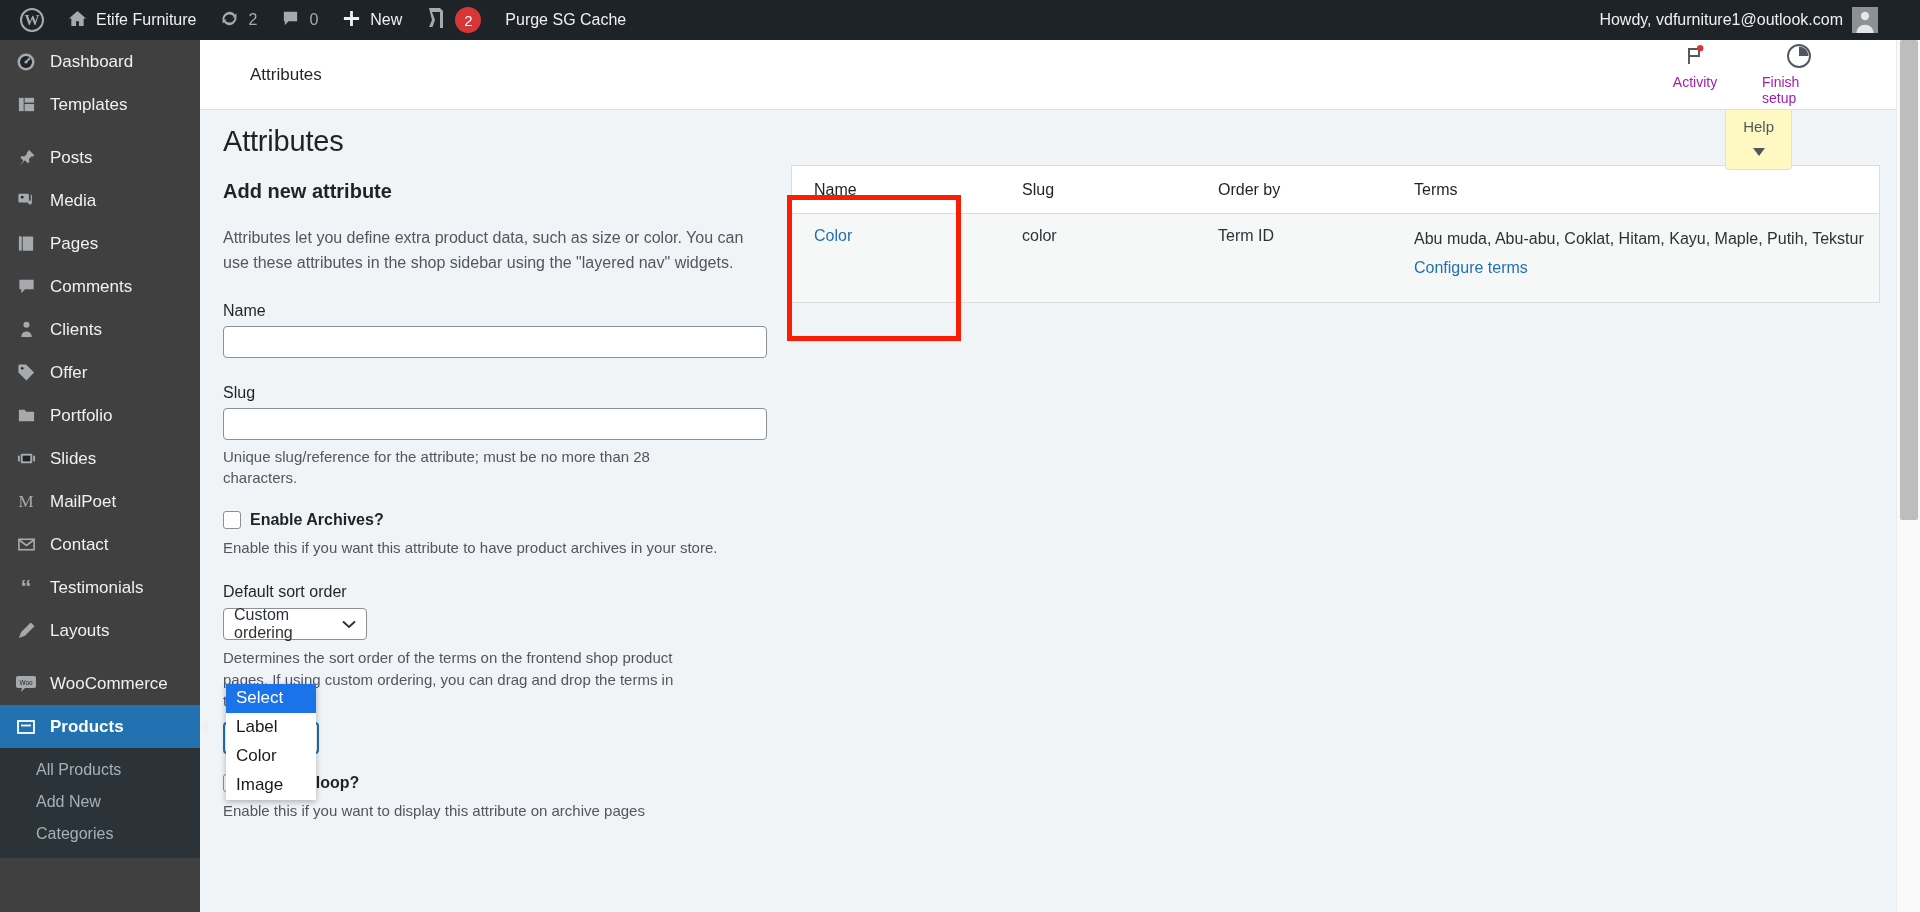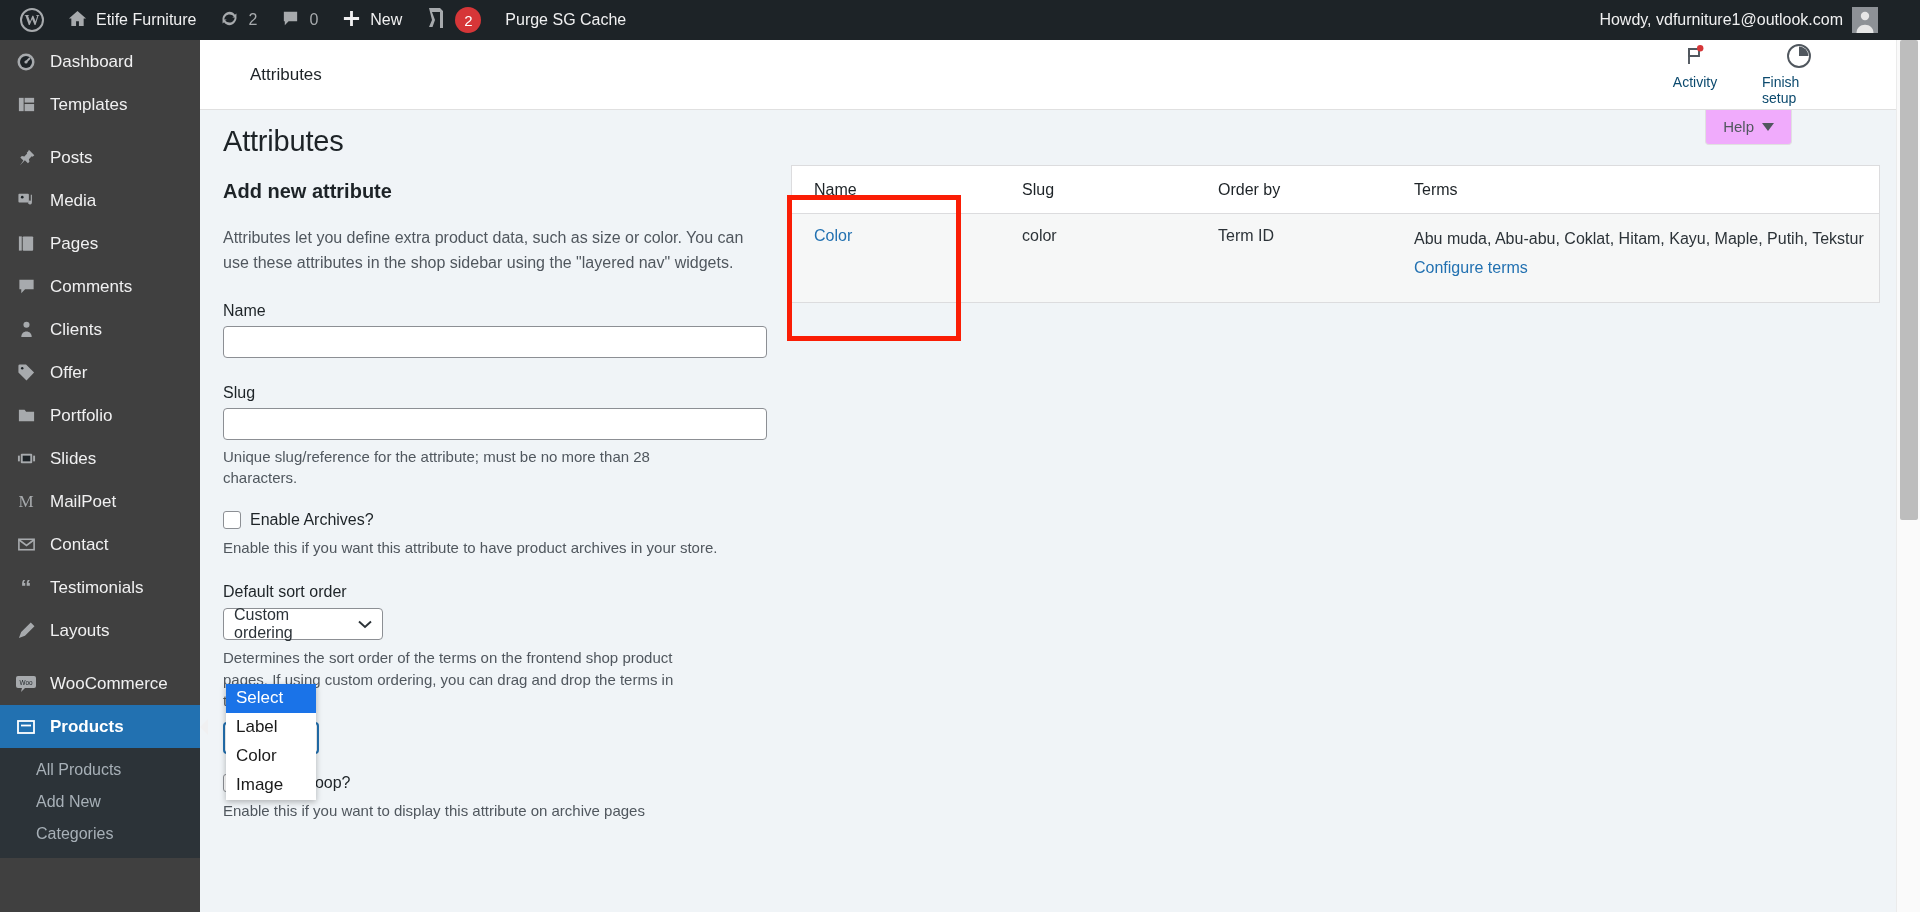--- a/index.html
+++ b/index.html
@@ -91,42 +91,42 @@
     border-bottom: 1px solid #e0e0e0;
     display: flex; align-items: center;
     z-index: 60;
   }
   #wc-header .bc {
     margin-left: 50px; font-size: 17px; color: #1d2327;
   }
   .wc-actions { margin-left: auto; display: flex; align-items: flex-start; padding-right: 60px; gap: 30px; }
   .wc-action {
     display: flex; flex-direction: column; align-items: center; gap: 5px;
-    cursor: pointer; font-size: 14px; color: #0c4a6e; width: 74px;
+    cursor: pointer; font-size: 14px; color: #a21caf; width: 74px;
   }
   .wc-action svg { display: block; }
 
   
   #content {
     position: absolute; top: 110px; left: 200px;
     width: 1696px; height: 802px;
     background: #f0f4f7;
     z-index: 10;
   }
   #help-wrap {
     position: absolute; top: 0; right: 104px;
     z-index: 70;
   }
   #help-btn {
-    background: #f0abfc;
+    background: #fef9c3;
     border: 1px solid #e0e0e0; border-top: none;
     border-radius: 0 0 4px 4px;
     padding: 8px 17px 9px 17px;
     font-size: 15px; color: #50575e; cursor: pointer;
-    display: flex; align-items: center; gap: 8px;
+    display: flex; align-items: center; gap: 8px; flex-direction: column;
   }
   #page-title {
     position: absolute; top: 15px; left: 23px;
     font-size: 29px; font-weight: 400; color: #1d2327;
     letter-spacing: -0.2px;
   }
 
   
   #form-col {
     position: absolute; top: 70px; left: 23px; width: 560px;
@@ -149,21 +149,21 @@
   }
   .field-hint {
     font-size: 15px; color: #50575e; margin-top: 6px; line-height: 1.45;
   }
   .cb-row { display: flex; align-items: center; gap: 9px; margin-top: 22px; }
   .cb-box {
     width: 18px; height: 18px; min-width: 18px;
     border: 1px solid #8c8f94; border-radius: 3px; background: #fff;
     cursor: pointer;
   }
-  .cb-label { font-size: 16px; color: #1d2327; }
+  .cb-label { font-size: 16px; color: #1d2327; font-weight: bold; }
 
   .select-box {
     height: 32px;
     border: 1px solid #8c8f94; border-radius: 4px; background: #fff;
     display: inline-flex; align-items: center; gap: 10px;
     padding: 0 10px; font-size: 16px; color: #2c3338; cursor: pointer;
   }
   .select-box.focused { border: 2px solid #2271b1; }
 
   
@@ -533,21 +533,21 @@
 
     <div class="cb-row">
       <span class="cb-box"></span>
       <span class="cb-label">Enable Archives?</span>
     </div>
     <div class="field-hint" style="margin-top:8px">Enable this if you want this attribute to have product archives in your store.</div>
 
     <div class="field-label" style="margin-top:24px;margin-bottom:5px">Default sort order</div>
 
     <div style="position:relative;display:inline-block">
-      <div class="select-box" style="width:160px">
+      <div class="select-box" style="width:144px">
         <span>Custom ordering</span>
         <span style="margin-left:auto">
           <svg width="14" height="9" viewBox="0 0 14 9" fill="none" stroke="#2c3338" stroke-width="1.9">
               <path d="M1 1.5L7 7l6-5.5"></path>
             </svg>
         </span>
       </div>
     </div>
 
     <div class="field-hint" style="margin-top:7px;max-width:520px">Determines the sort order of the terms on the frontend shop product</div>

